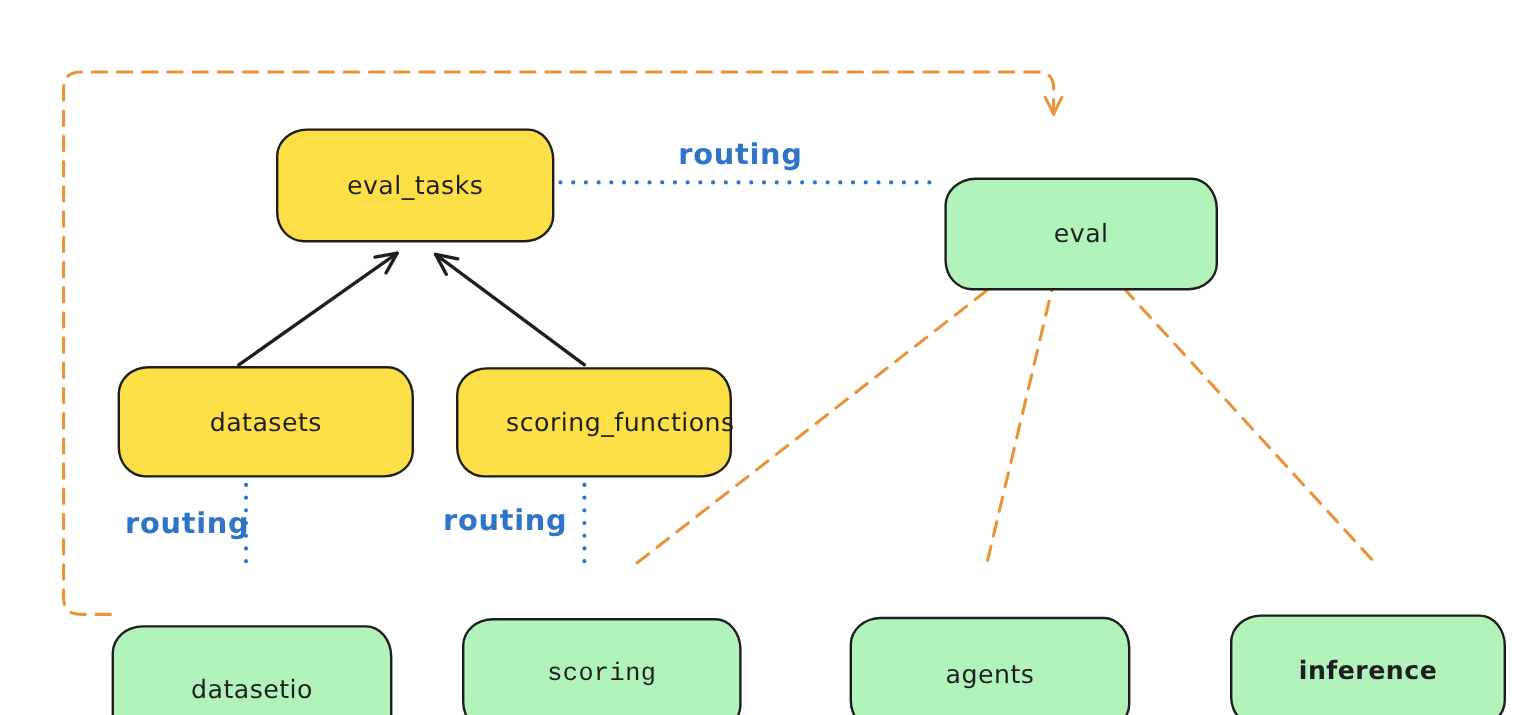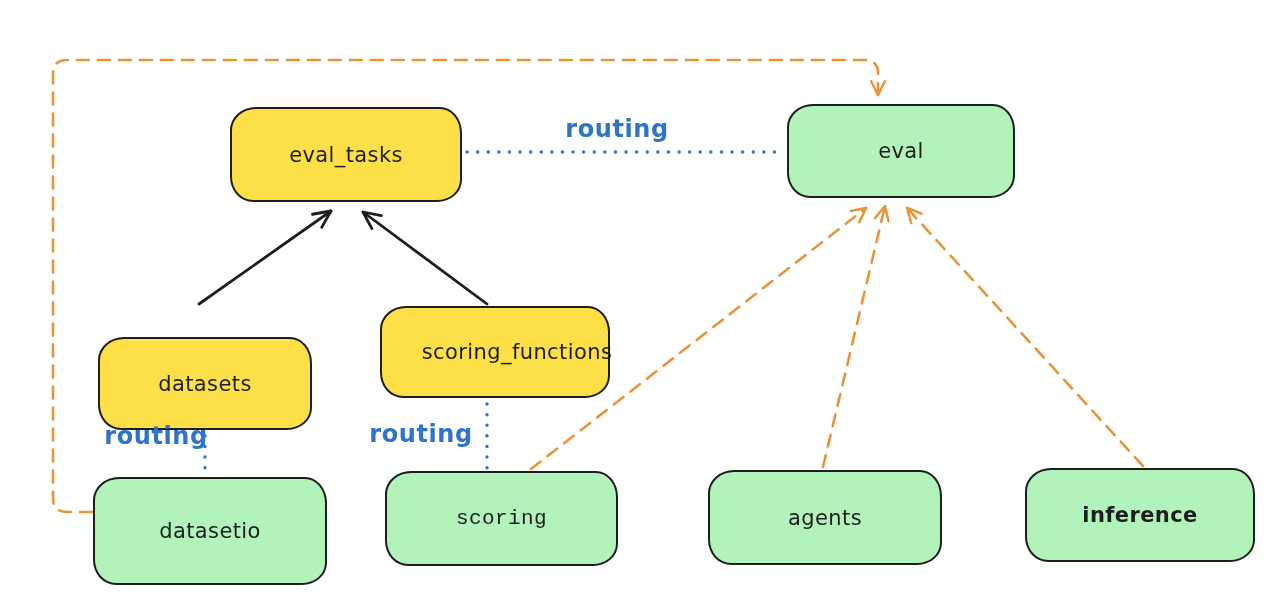--- a/index.html
+++ b/index.html
@@ -27,21 +27,21 @@
     display: flex;
     align-items: center;
     justify-content: center;
     font-size: 21px;
     color: #1e1e1e;
     letter-spacing: 0.4px;
     
     border-radius: 26px 22px 25px 23px / 23px 26px 22px 25px;
   }
   .node.blue  { background: #fde047; }
-  .node.green { background: #b2f2bb; }
+  .node.green { background: #b2f2bb; margin-top: 44px; }
   .edge-label {
     position: absolute;
     transform: translate(-50%, -50%);
     color: #2f74c8;
     font-size: 24px;
     font-weight: 600;
     letter-spacing: 0.6px;
     white-space: nowrap;
   }
 </style>
@@ -68,21 +68,21 @@
     <path d="M 487 404 L 487 468" fill="none" stroke="#2f74c8" stroke-width="3.4" stroke-linecap="round" stroke-dasharray="0.1 10.5"></path>
 
     <path d="M 92 512 L 67 512 Q 53 512 53 498 L 53 74 Q 53 60 67 60 L 864 60 Q 878 60 878 73 L 878 95" fill="none" stroke="#e8943a" stroke-width="2.6" stroke-linecap="round" stroke-dasharray="12 9" marker-end="url(#ah-orange)"></path>
     <path d="M 531 469 L 866 208" fill="none" stroke="#e8943a" stroke-width="2.6" stroke-linecap="round" stroke-dasharray="12 9" marker-end="url(#ah-orange)"></path>
     <path d="M 823 467 L 885 206" fill="none" stroke="#e8943a" stroke-width="2.6" stroke-linecap="round" stroke-dasharray="12 9" marker-end="url(#ah-orange)"></path>
     <path d="M 1143 466 L 907 208" fill="none" stroke="#e8943a" stroke-width="2.6" stroke-linecap="round" stroke-dasharray="12 9" marker-end="url(#ah-orange)"></path>
   </svg>
 
   <div class="node blue" style="left:230px; top:107px; width:232px; height:95px;">eval_tasks</div>
   <div class="node green" style="left:787px; top:104px; width:228px; height:94px;">eval</div>
-  <div class="node blue" style="left:98px;  top:305px; width:214px; height:93px;margin-top:32px;">datasets</div>
+  <div class="node blue" style="left:98px;  top:305px; width:247px; height:93px;">datasets</div>
   <div class="node blue" style="left:380px; top:306px; width:230px; height:92px;padding-left:44px;">scoring_functions</div>
   <div class="node green" style="left:93px;  top:477px; width:234px; height:108px;">datasetio</div>
   <div class="node green" style="left:385px; top:471px; width:233px; height:95px;font-family:Liberation Mono, monospace;">scoring</div>
   <div class="node green" style="left:708px; top:470px; width:234px; height:95px;">agents</div>
   <div class="node green" style="left:1025px; top:468px; width:230px; height:94px;font-weight:bold;">inference</div>
 
   <div class="edge-label" style="left:617px; top:129px;">routing</div>
   <div class="edge-label" style="left:156px; top:436px;">routing</div>
   <div class="edge-label" style="left:421px; top:434px;">routing</div>
 

